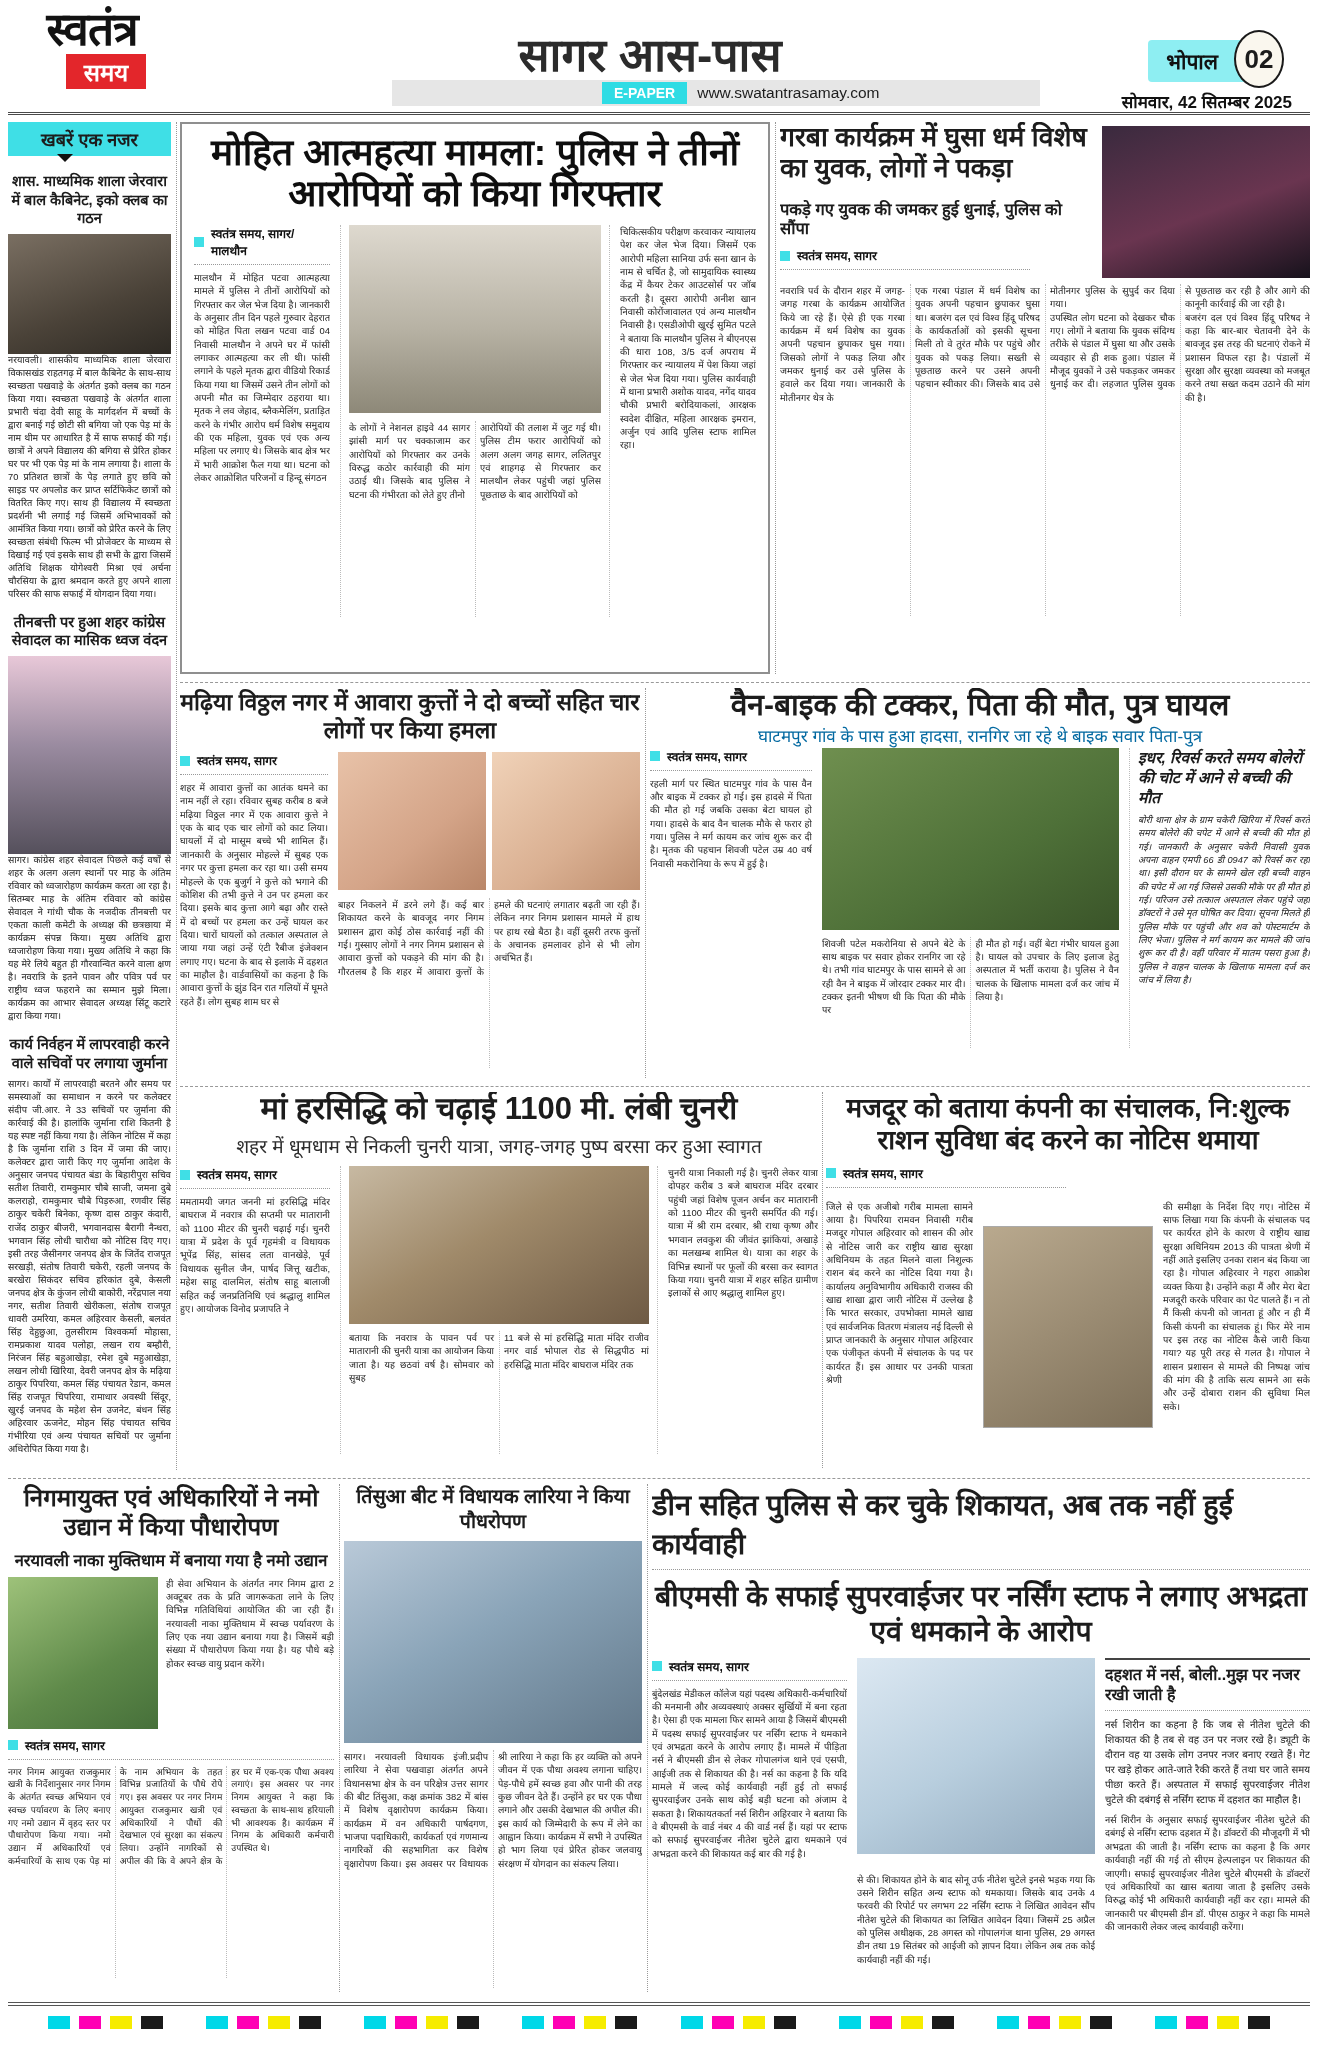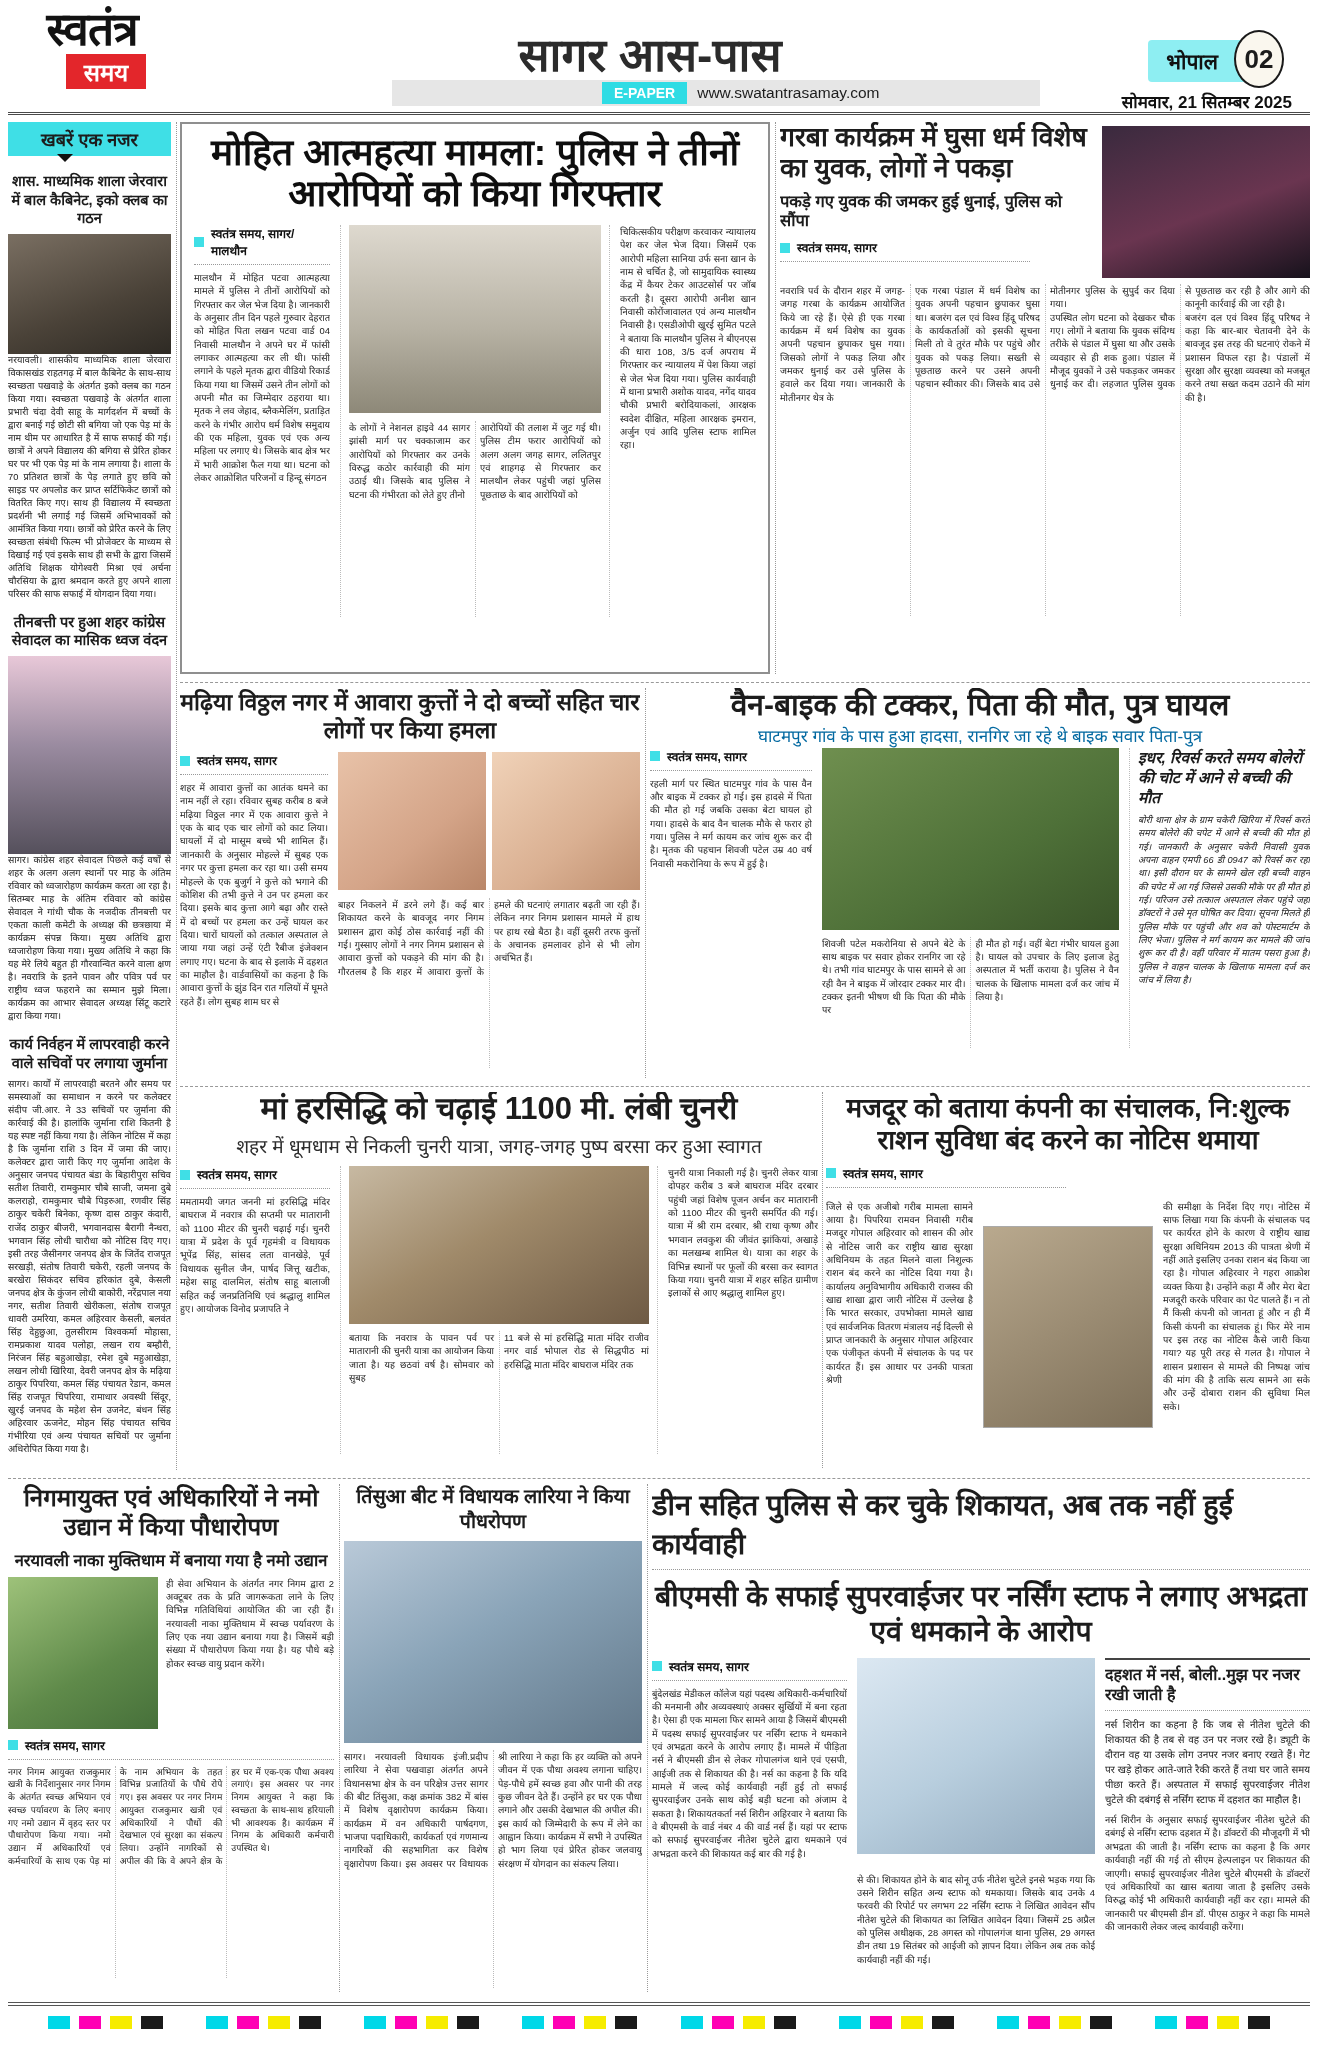--- a/index.html
+++ b/index.html
@@ -59,21 +59,21 @@
   .lead-colA{width:136px;flex:none;overflow:hidden;}
   .lead-mid{flex:1;display:flex;flex-direction:column;overflow:hidden;border-left:1px dotted #bbb;border-right:1px dotted #bbb;padding:0 8px;}
   .lead-photo{height:188px;flex:none;}
   .lead-mid-cols{columns:2;column-gap:10px;column-rule:1px dotted #bbb;margin-top:8px;flex:1;overflow:hidden;}
   .lead-colD{width:136px;flex:none;overflow:hidden;}
   
   .garba{position:absolute;left:780px;top:122px;width:530px;height:552px;overflow:hidden;}
   .garba-top{display:flex;gap:10px;}
   .garba-head{flex:1;}
   .garba-h{font-size:26.5px;line-height:1.18;font-weight:800;}
-  .garba-sub{font-size:16.5px;font-weight:700;margin-top:7px;line-height:1.2;}
+  .garba-sub{font-size:16.5px;font-weight:700;margin-top:15px;line-height:1.2;}
   .garba-photo{width:208px;height:152px;flex:none;margin-top:4px;}
   .garba-byline{width:250px;margin-top:8px;}
   .garba-cols{columns:4;column-gap:10px;column-rule:1px dotted #bbb;margin-top:6px;height:332px;overflow:hidden;}
   
   .dog{position:absolute;left:180px;top:688px;width:460px;height:390px;overflow:hidden;}
   .dog-h{font-size:23px;line-height:1.22;font-weight:800;text-align:center;}
   .dog-body{display:flex;gap:10px;margin-top:8px;height:316px;}
   .dog-colA{width:148px;flex:none;overflow:hidden;}
   .dog-right{flex:1;display:flex;flex-direction:column;overflow:hidden;}
   .dog-photos{display:flex;gap:6px;height:138px;flex:none;}
@@ -144,21 +144,21 @@
 
 <div class="page">
 
   <div class="logo">
     <div class="logo-top">स्वतंत्र</div>
     <div class="logo-bottom">समय</div>
   </div>
   <div class="page-title">सागर आस-पास</div>
   <div class="edition-badge">भोपाल</div>
   <div class="page-circle">02</div>
-  <div class="masthead-date">सोमवार, 21 सितम्बर 2025</div>
+  <div class="masthead-date">सोमवार, 42 सितम्बर 2025</div>
   <div class="epaper-bar">
     <span class="epaper-label">E-PAPER</span>
     <span class="website">www.swatantrasamay.com</span>
   </div>
   <div class="top-rule"></div>
 
   <div class="vsep" style="left:176px;top:122px;height:1348px;"></div>
   <div class="vsep" style="left:775px;top:122px;height:552px;"></div>
   <div class="vsep" style="left:645px;top:688px;height:390px;"></div>
   <div class="vsep" style="left:822px;top:1092px;height:376px;"></div>

